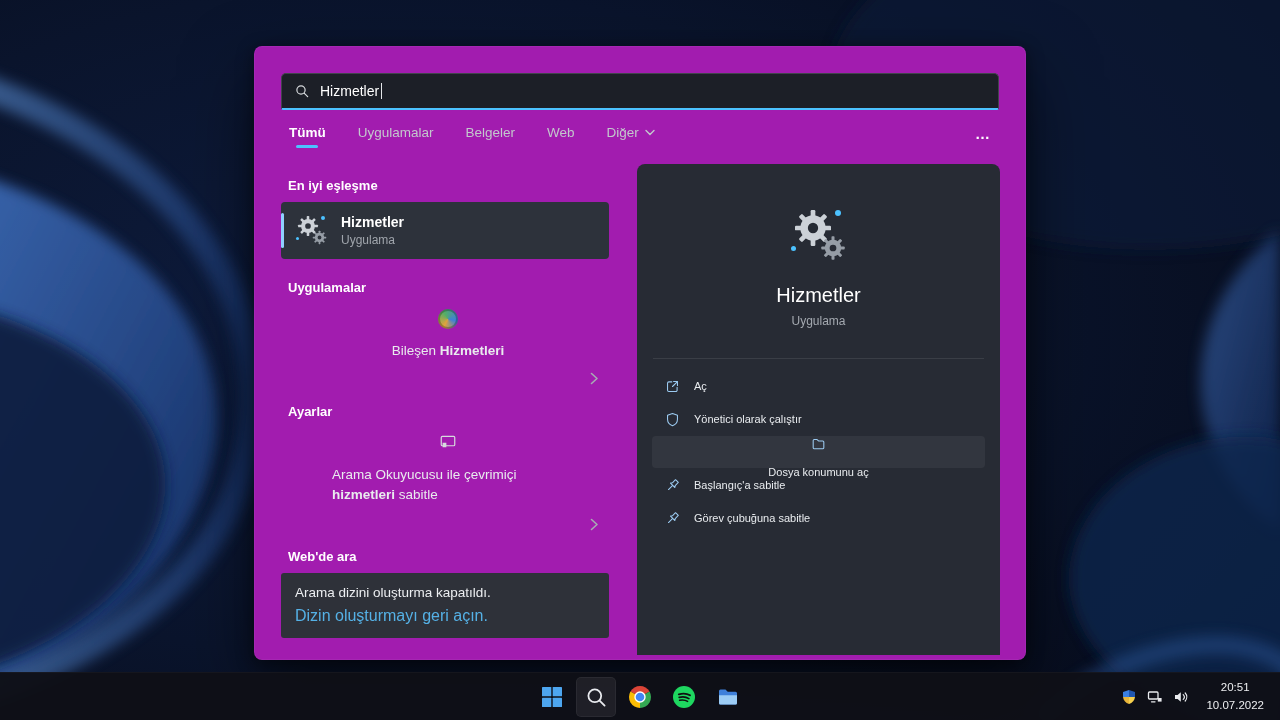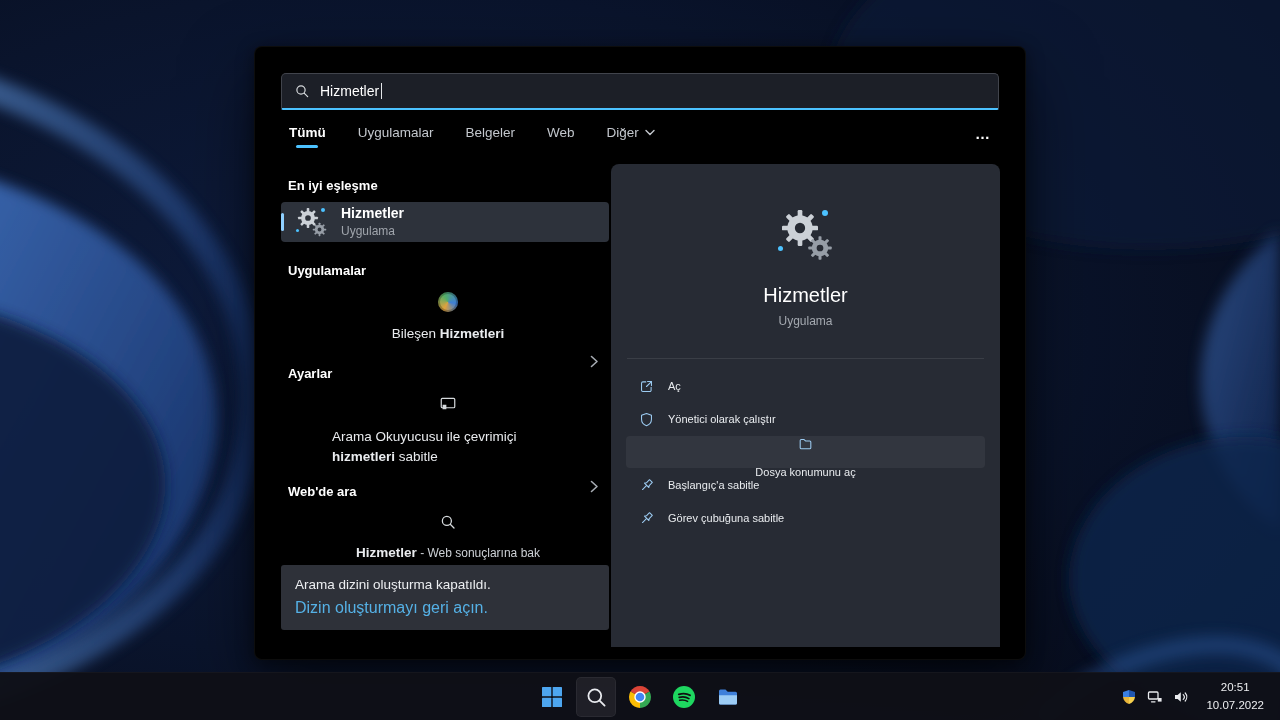--- a/index.html
+++ b/index.html
@@ -4,42 +4,42 @@
 <style>
   * { box-sizing: border-box; margin: 0; padding: 0; }
   :root { --accent:#4cc2ff; --link:#55b1e6; }
   html,body { width:1280px; height:720px; overflow:hidden; background:#070d1c;
               font-family:"Liberation Sans", sans-serif; }
   .desktop { position:relative; width:1280px; height:720px; }
   .wallpaper { position:absolute; inset:0; width:100%; height:100%; }
 
   
   .search-panel { position:absolute; left:254px; top:46px; width:772px; height:614px;
-    background:#000000; border:1px solid rgba(255,255,255,.05); border-radius:8px;
+    background:#a21caf; border:1px solid rgba(255,255,255,.05); border-radius:8px;
     overflow:hidden; display:flex; flex-direction:column;
     box-shadow:0 30px 70px rgba(0,0,0,.55), 0 4px 18px rgba(0,0,0,.45); }
 
   .search-box { margin:26px 26px 0; height:37px; background:#1c1f27;
     border:1px solid #41444c; border-bottom:2px solid var(--accent);
     border-radius:5px 5px 2px 2px; display:flex; align-items:center; gap:10px; padding:0 12px; }
   .search-box svg { width:16px; height:16px; flex:none; }
   .search-value { color:#fff; font-size:14px; display:flex; align-items:center; }
   .caret { width:1px; height:16px; background:#e3e6e9; margin-left:2px; }
 
   .tabs { display:flex; align-items:flex-start; gap:32px; margin:15px 34px 0; height:33px;
           font-size:13.5px; color:#c3c7cd; }
   .tab { padding-bottom:12px; position:relative; display:flex; align-items:center; gap:6px; }
   .tab.active { color:#fff; font-weight:700; }
   .tab.active::after { content:""; position:absolute; left:50%; transform:translateX(-50%);
     bottom:4px; width:22px; height:3px; border-radius:2px; background:var(--accent); }
   .tab .dd { width:10px; height:7px; }
   .more-btn { margin-left:auto; color:#fff; font-weight:700; font-size:15px;
               letter-spacing:1px; padding-bottom:12px; }
 
-  .content { flex:1; display:flex; gap:2px; padding:6px 25px 12px 26px; min-height:0; }
+  .content { flex:1; display:flex; gap:28px; padding:6px 25px 4px 26px; min-height:0; }
 
   
   .left-col { width:328px; flex:none; display:flex; flex-direction:column; padding:14px 0 17px; }
   .section-header { font-size:13px; font-weight:700; color:#fff; margin:0 0 9px 7px; }
   .mt { margin-top:21px; }
   .best-match { position:relative; height:62px; background:#2d323b; border-radius:4px;
     display:flex; align-items:center; gap:13px; padding:0 12px 0 15px; }
   .focus-pill { position:absolute; left:0; top:11px; bottom:11px; width:3px;
     border-radius:2px; background:#8fd0ff; }
   .bm-title { font-size:14px; font-weight:700; color:#fff; }
@@ -241,32 +241,20 @@
           <span class="settings-text"><span>Arama Okuyucusu ile çevrimiçi </span><span class="match-b">hizmetleri</span><span> sabitle</span></span>
           <span class="chev">
             <svg viewBox="0 0 9 13">
                 <use href="#chev-right"></use>
               </svg>
           </span>
         </div>
 
         <div class="section-header mt">Web'de ara</div>
 
-        <div class="result-row">
-          <svg class="sm-ic" viewBox="0 0 24 24" fill="none" stroke="currentColor" stroke-width="1.7" stroke-linecap="round">
-            <circle cx="10.5" cy="10.5" r="6"></circle>
-              <line x1="15" y1="15" x2="20" y2="20"></line>
-          </svg>
-          <span><span class="match-b">Hizmetler</span><span class="row-sub"> - Web sonuçlarına bak</span></span>
-          <span class="chev">
-            <svg viewBox="0 0 9 13">
-                <use href="#chev-right"></use>
-              </svg>
-          </span>
-        </div>
 
         <div class="notice">
           <div class="n1">Arama dizini oluşturma kapatıldı.</div>
           <div class="n2">Dizin oluşturmayı geri açın.</div>
         </div>
       </div>
 
       <div class="preview">
         <span class="services-icon lg">
           <svg class="g1" viewBox="0 0 24 24">

